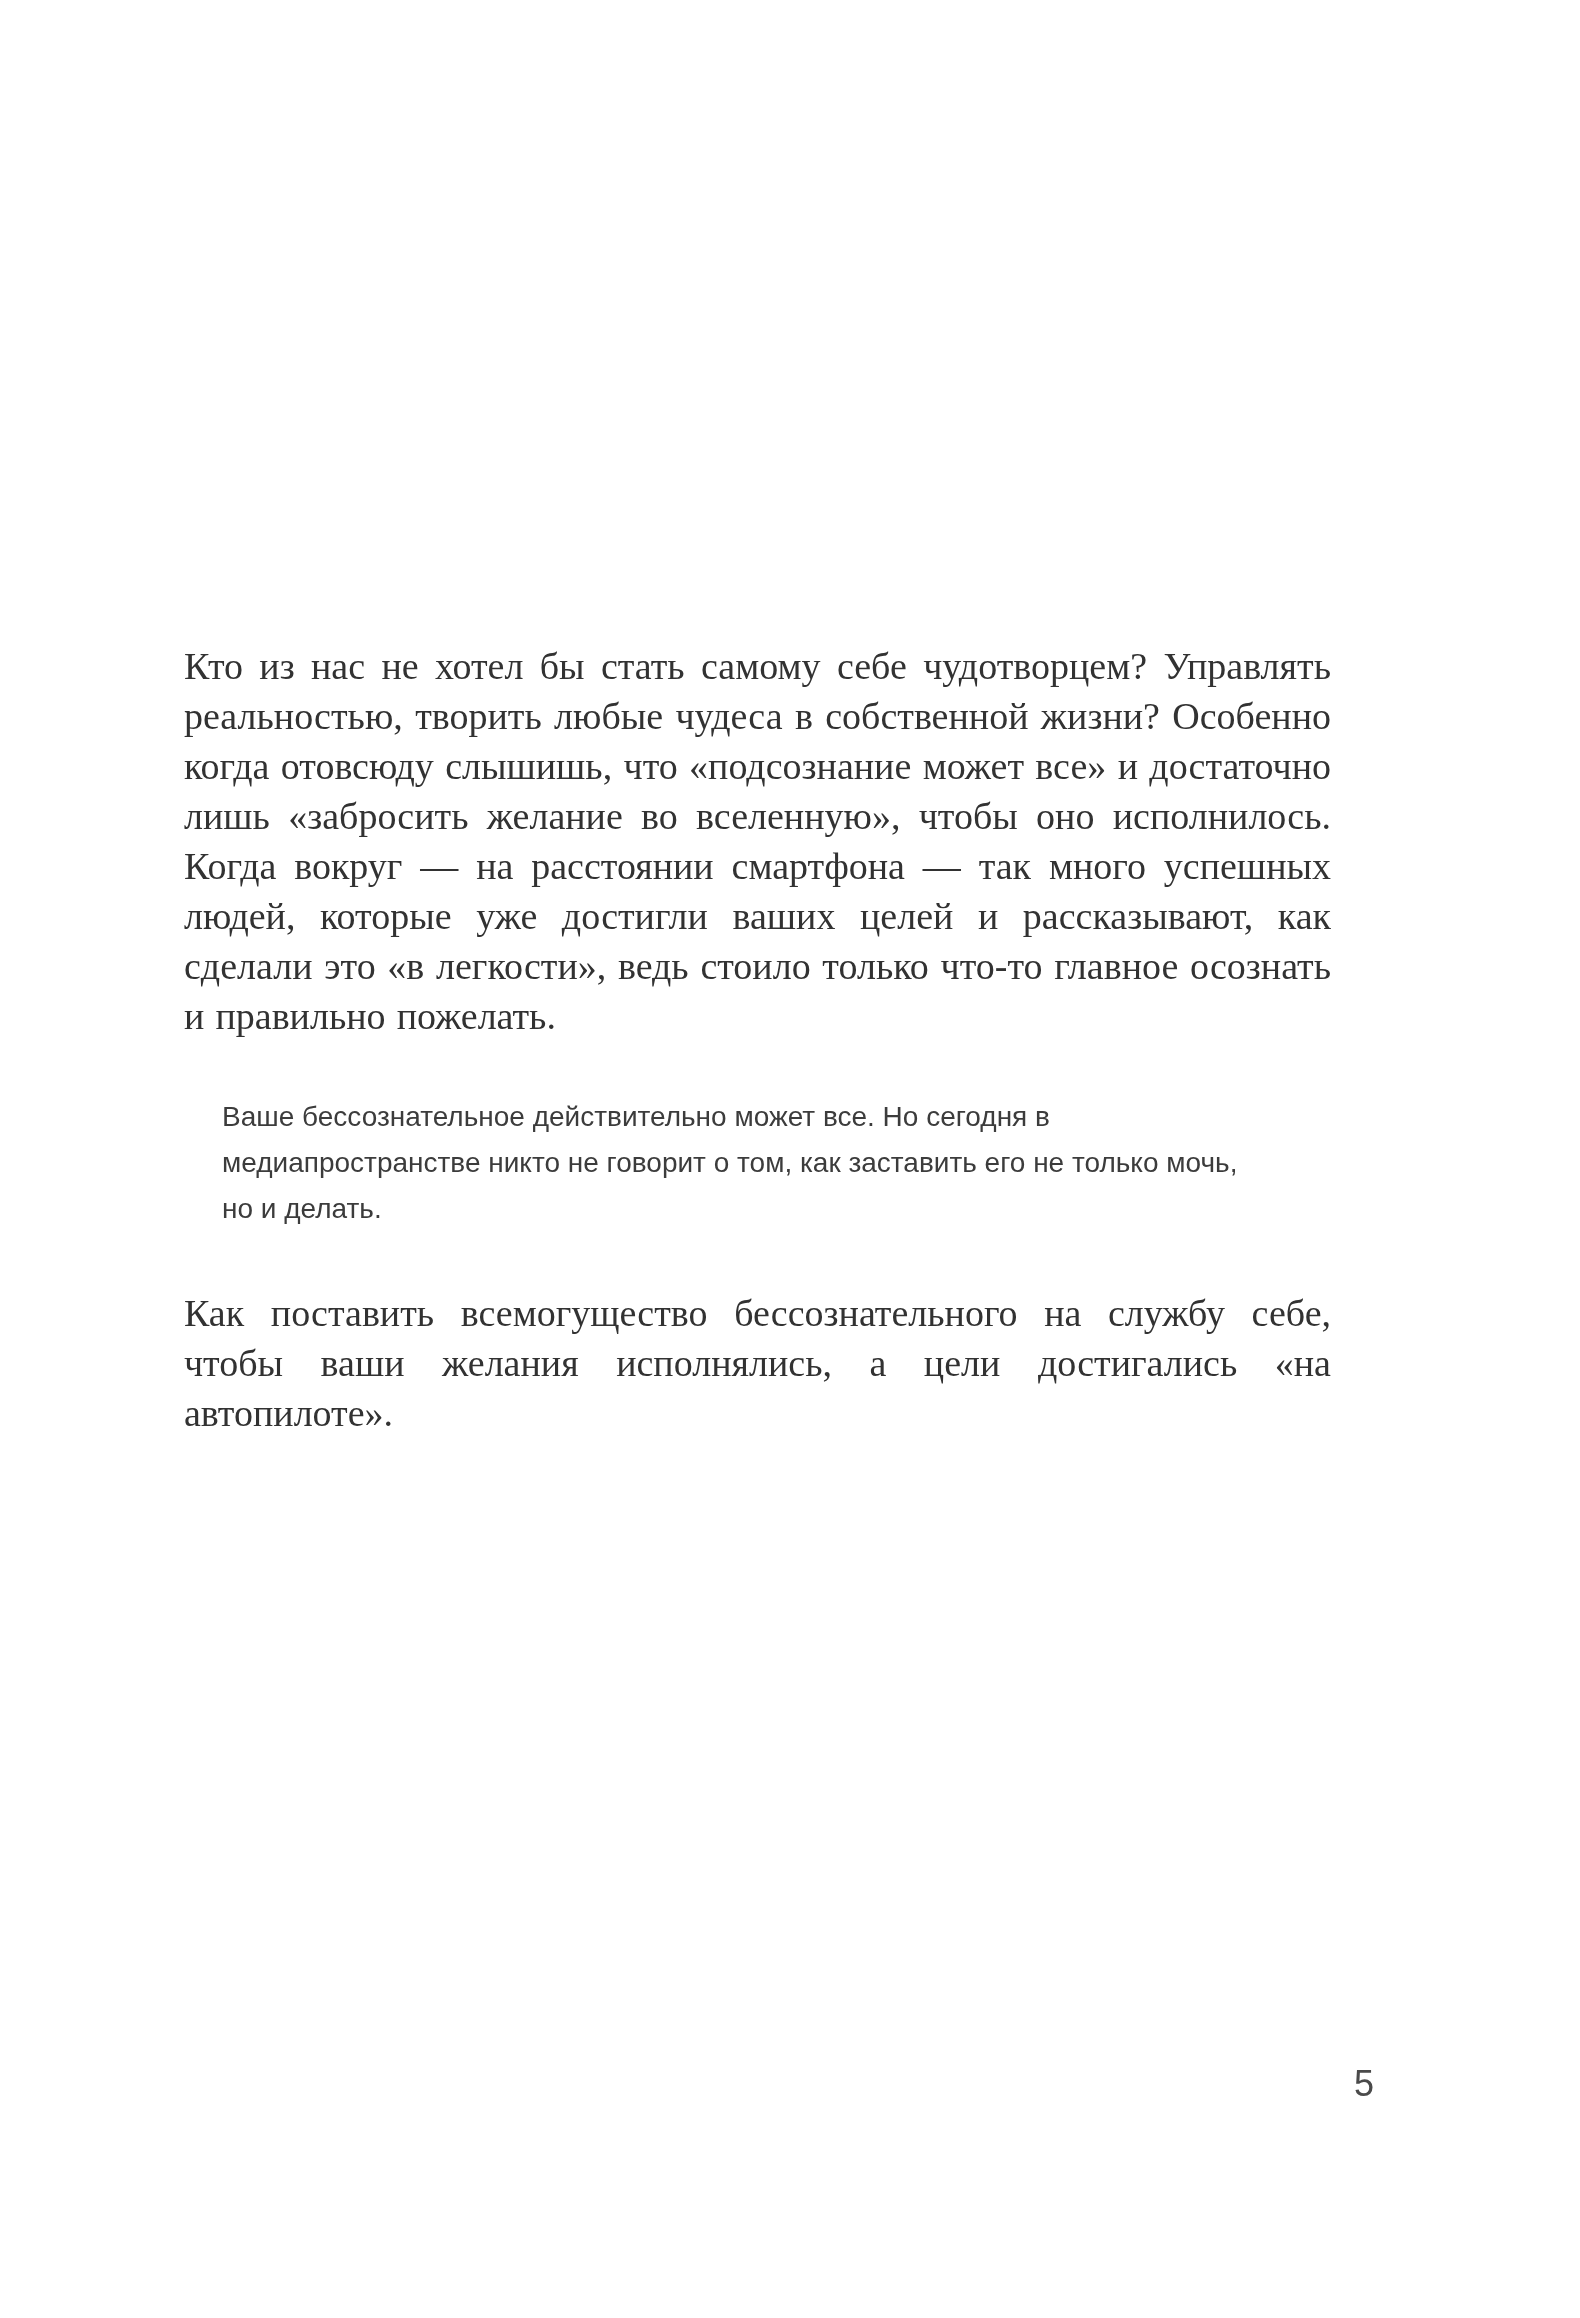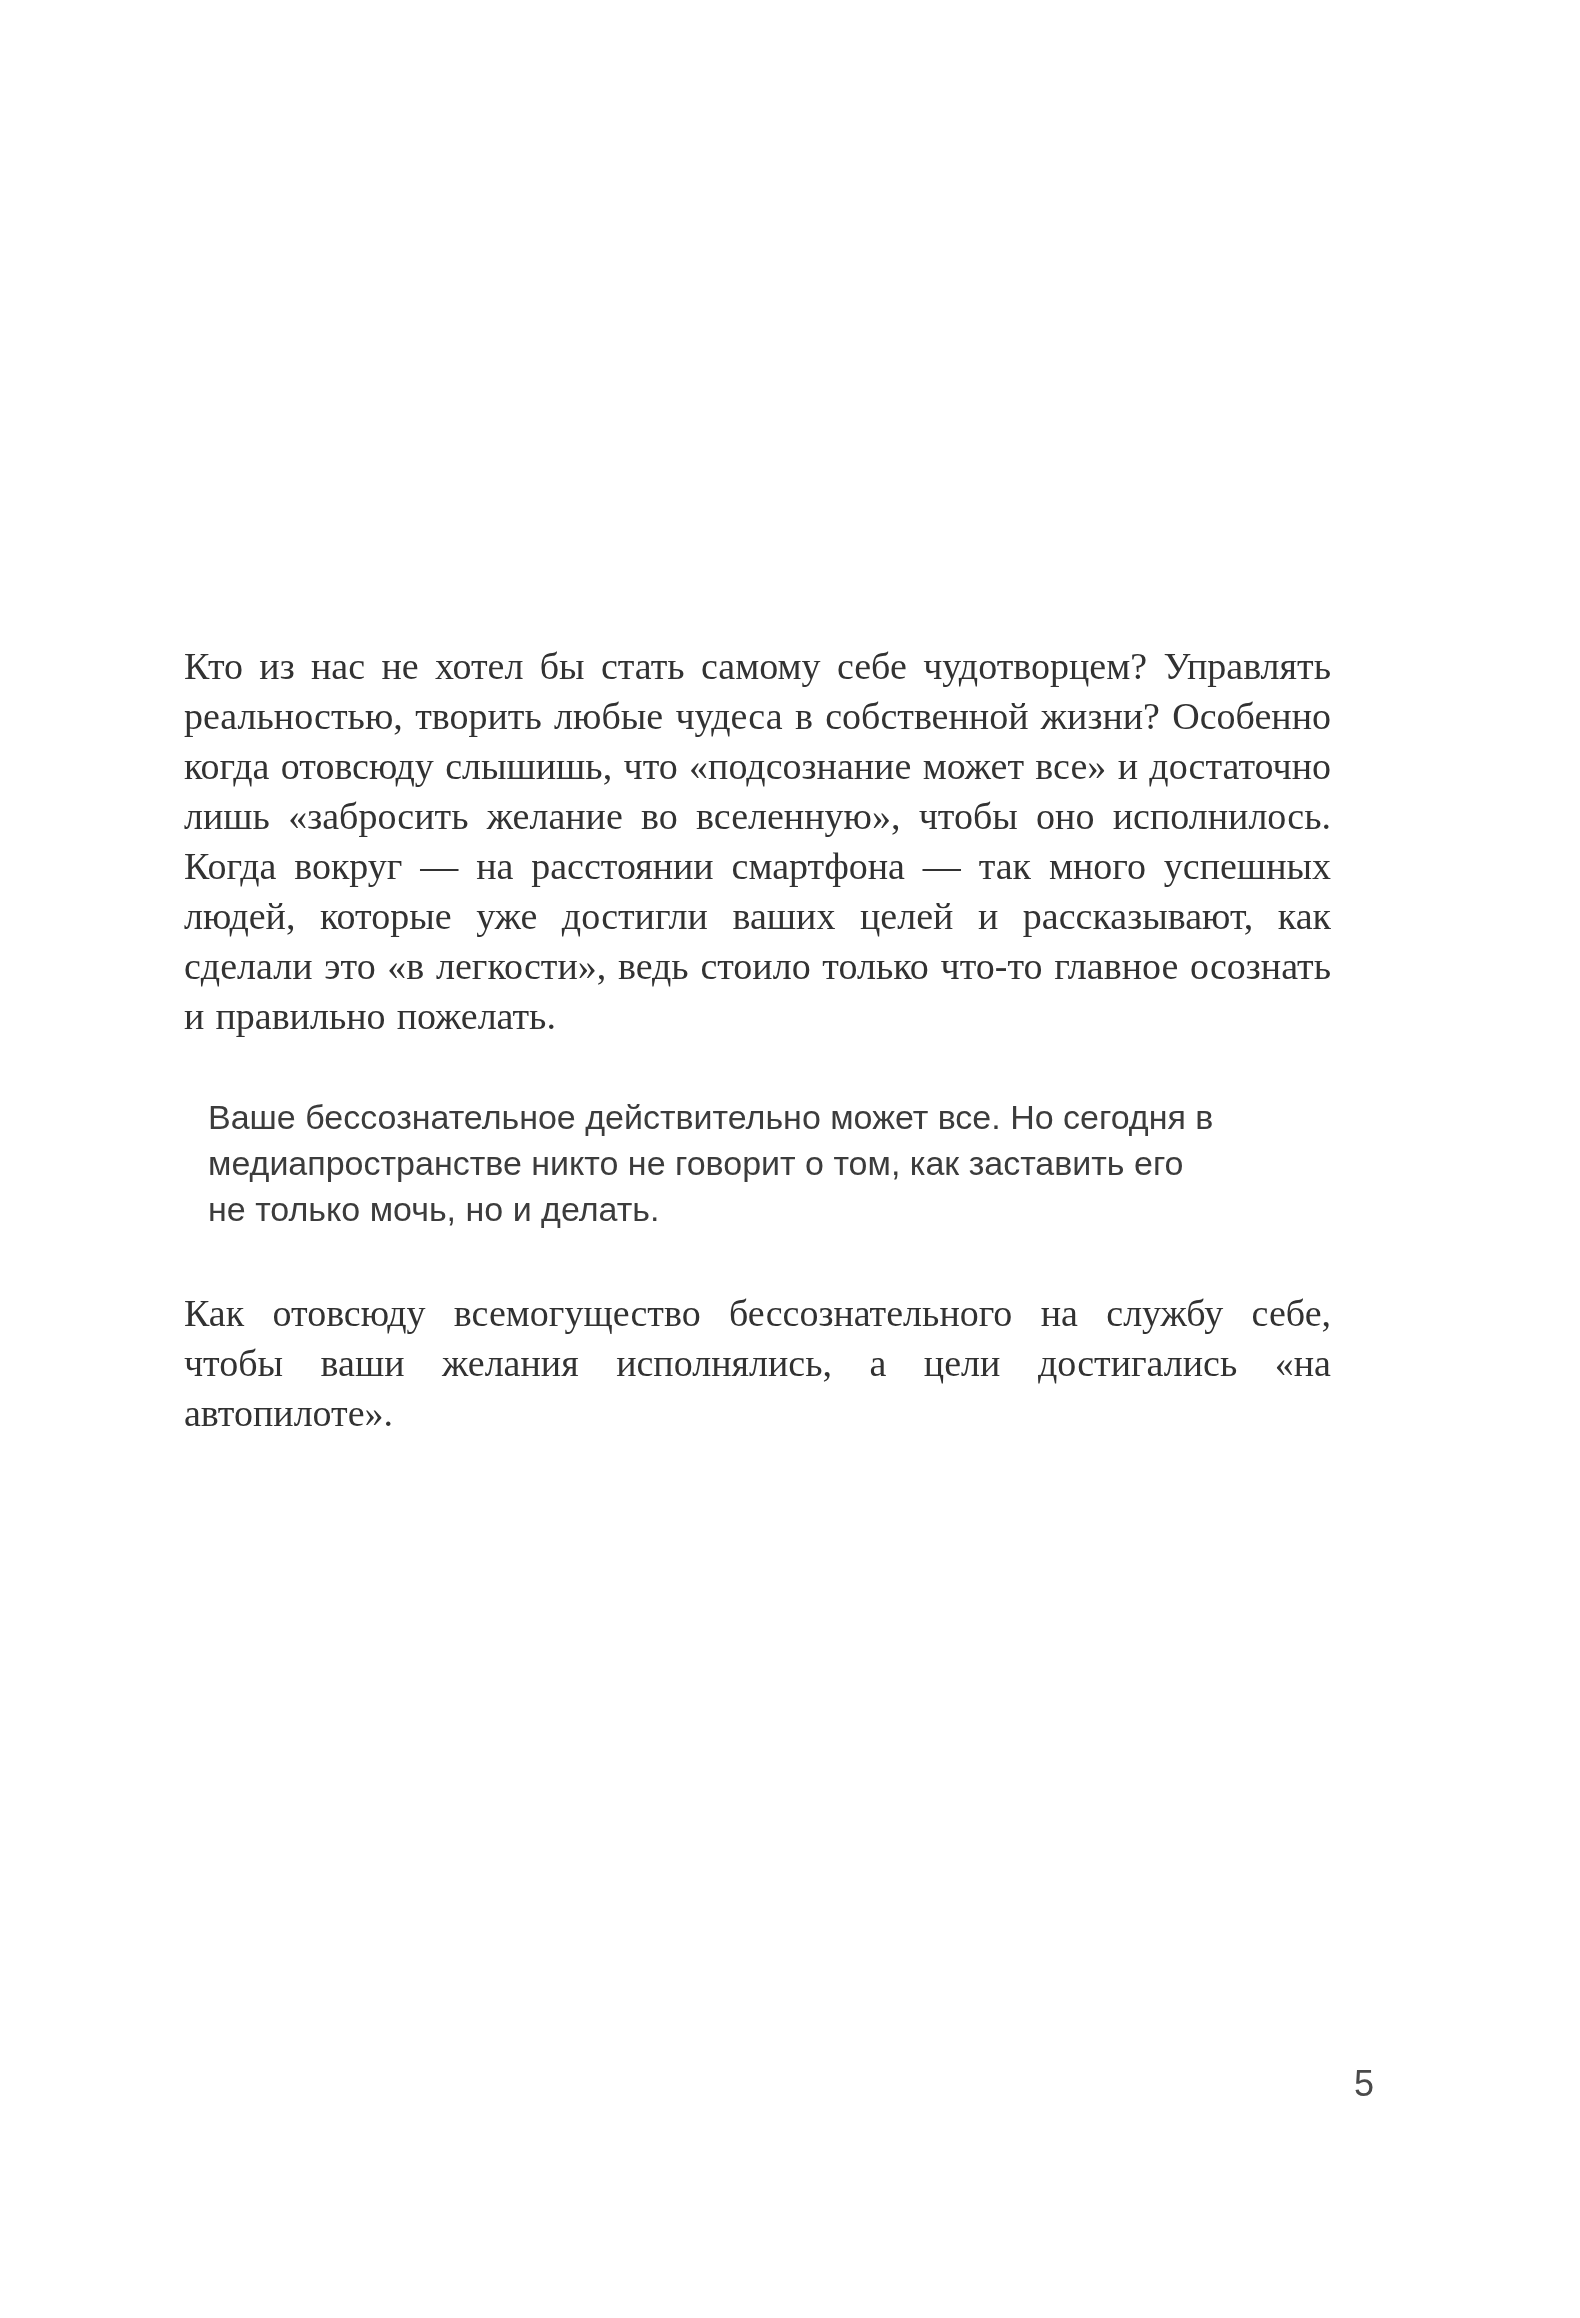--- a/index.html
+++ b/index.html
@@ -30,25 +30,25 @@
     line-height: 50px;
     color: #323232;
     text-align: justify;
     text-justify: inter-word;
     margin: 0 0 29px 0;
     word-spacing: 1.6px;
   }
 
   .quote-block {
     font-family: "Liberation Sans", "DejaVu Sans", sans-serif;
-    font-size: 34px;
+    font-size: 28px;
     line-height: 46px;
     color: #3c3c3c;
     text-align: left;
-    margin: 53px 0 56px 24px;
+    margin: 53px 0 56px 38px;
     width: 1018px;
   }
 
   .page-number {
     position: absolute;
     left: 1354px;
     top: 2064px;
     font-family: "Liberation Sans", "DejaVu Sans", sans-serif;
     font-size: 36px;
     line-height: 40px;
@@ -61,21 +61,21 @@
 <div class="page">
 
   <div class="text-block">
 
     <p class="body-para">Кто из нас не хотел бы стать самому себе чудотворцем? Управлять реальностью, творить любые чудеса в собственной жизни? Особенно когда отовсюду слышишь, что «подсознание может все» и достаточно лишь «забросить желание во вселенную», чтобы оно исполнилось. Когда вокруг — на расстоянии смартфона — так много успешных людей, которые уже достигли ваших целей и рассказывают, как сделали это «в легкости», ведь стоило только что-то главное осознать и правильно пожелать.</p>
 
 
 
     <div class="quote-block">Ваше бессознательное действительно может все. Но сегодня в медиапространстве никто не говорит о том, как заставить его не только мочь, но и делать.</div>
 
-    <p class="body-para">Как отовсюду всемогущество бессознательного на службу себе, чтобы ваши желания исполнялись, а цели достигались «на автопилоте».</p>
+    <p class="body-para">Как поставить всемогущество бессознательного на службу себе, чтобы ваши желания исполнялись, а цели достигались «на автопилоте».</p>
 
 
   </div>
 
   <div class="page-number">5</div>
 
 </div>
 
 
 </body></html>

